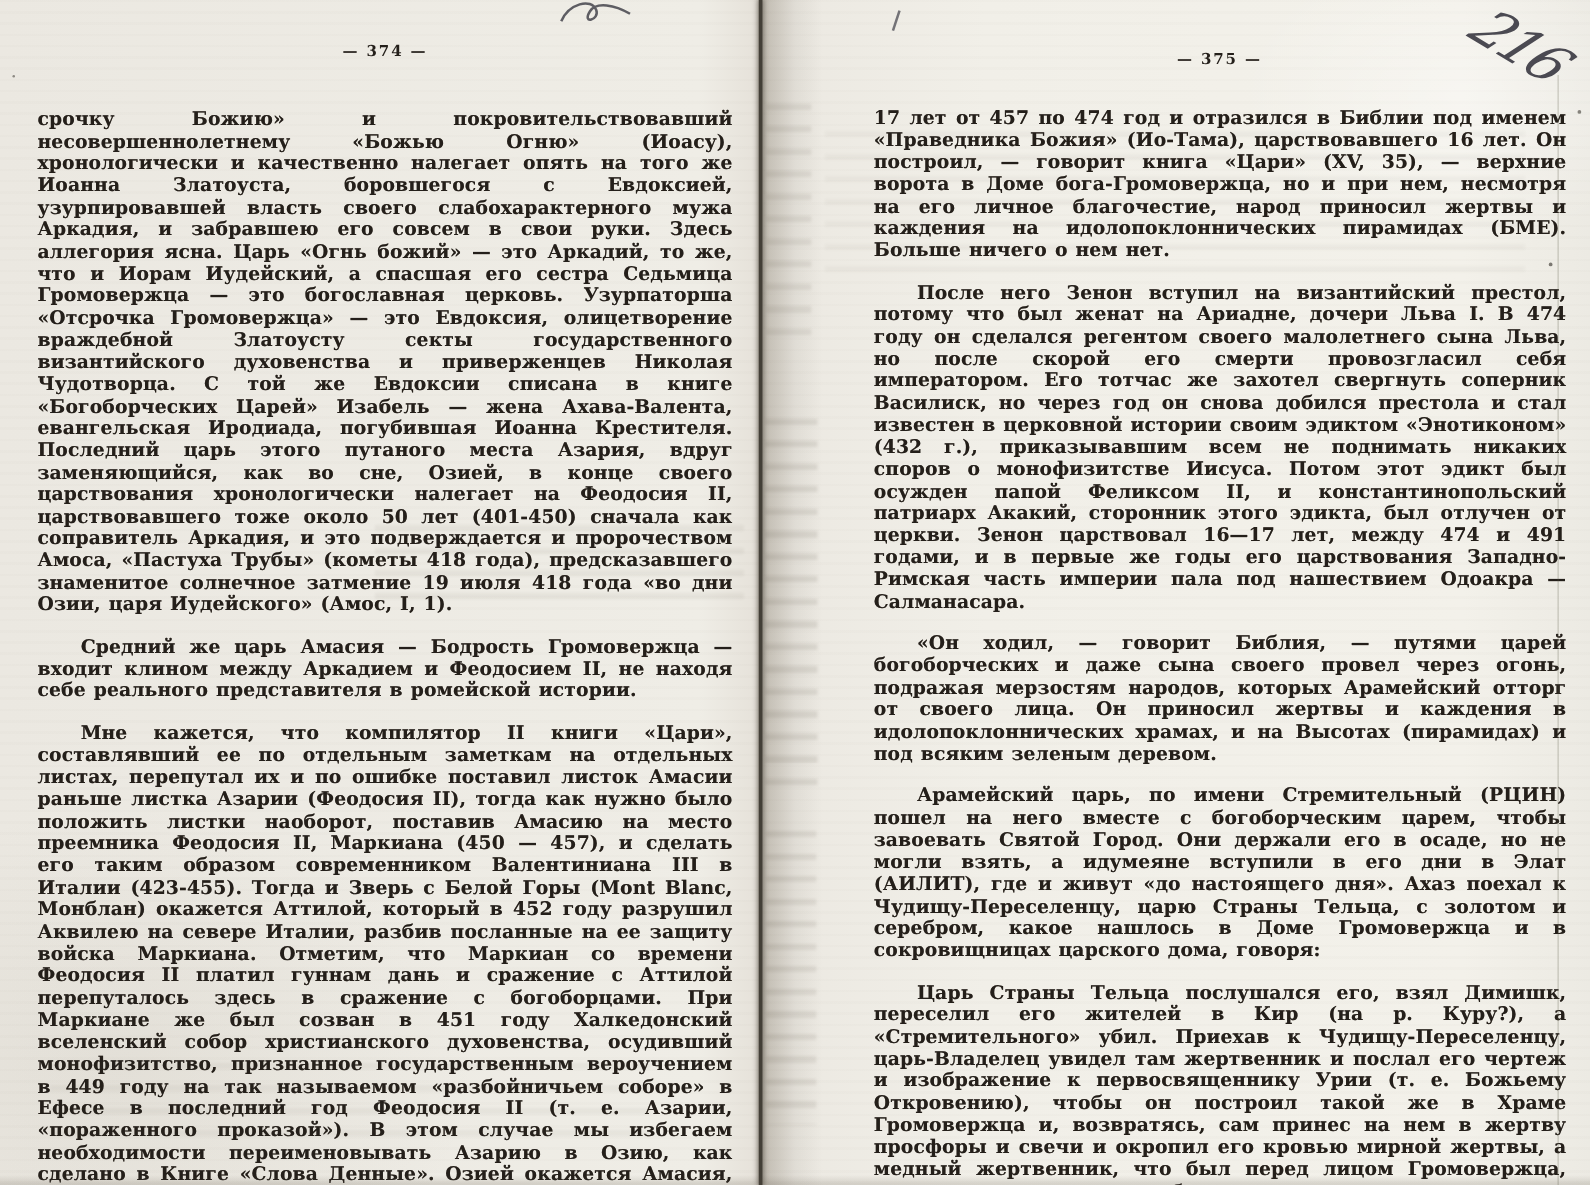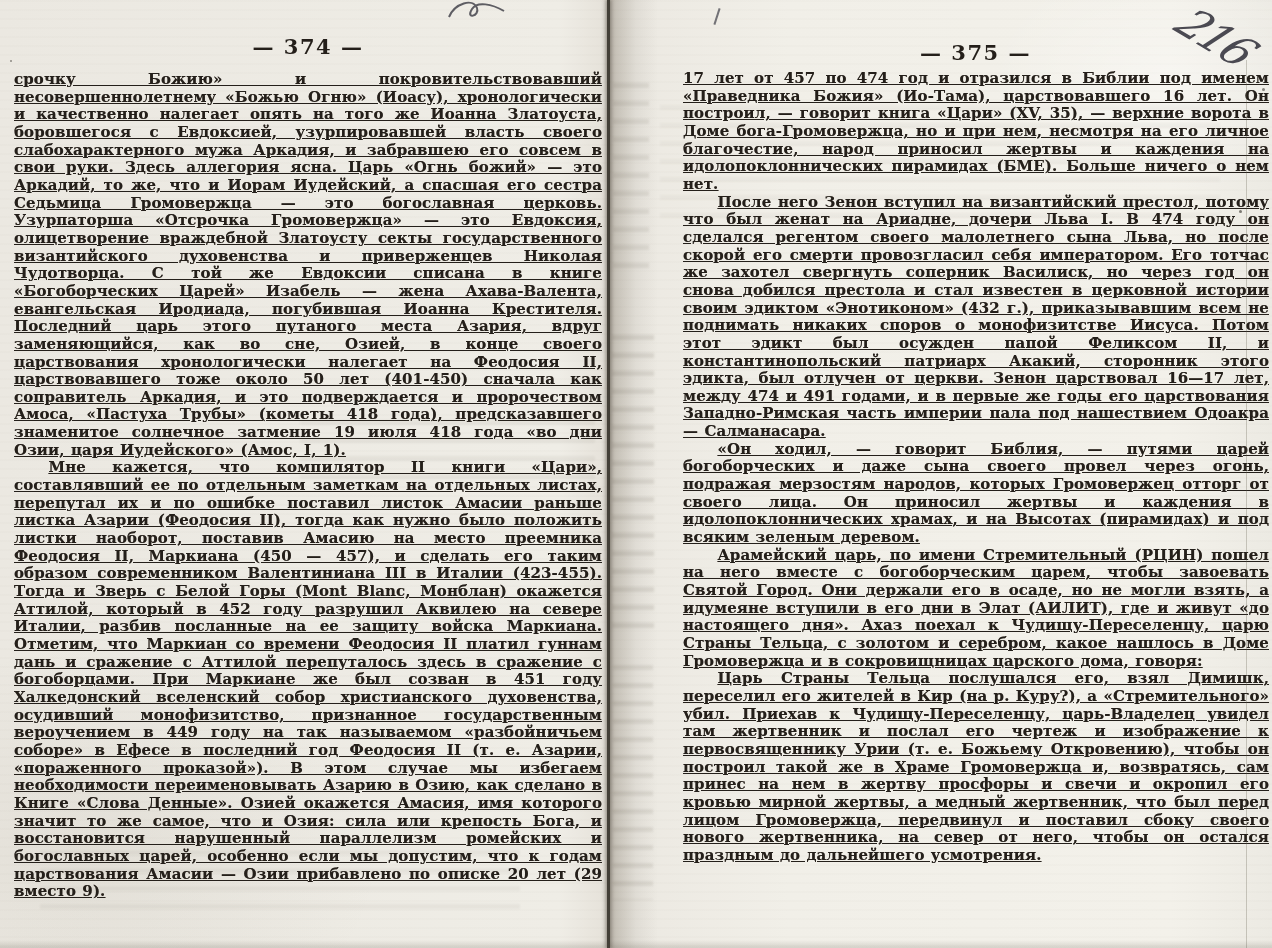--- a/index.html
+++ b/index.html
@@ -13,31 +13,31 @@
     font-family:"DejaVu Serif","Liberation Serif",serif;
     color:#241f1a;
   }
   .gutter-line{position:absolute;left:607px;top:0;width:3px;height:948px;background:#433f37;box-shadow:0 0 4px 1px rgba(60,55,45,.55);}
   .gutter-shade{position:absolute;left:610px;top:0;width:48px;height:948px;background:linear-gradient(90deg,rgba(70,62,50,.16),transparent);}
   .edge-line-right{position:absolute;left:1246px;top:60px;width:1px;height:888px;background:rgba(90,85,70,.28);}
   .page{position:absolute;top:0;height:948px;}
   .page-left{left:0;width:608px;}
   .page-right{left:640px;width:660px;padding-left:36px;}
   .page-header{
-    position:absolute;text-align:center;font-weight:bold;font-size:21px;
+    position:absolute;text-align:center;font-weight:bold;font-size:12px;
     letter-spacing:1.5px;color:#241f1a;
   }
   .page-left .page-header{left:14px;width:588px;top:34px;}
   .page-right .page-header{left:43px;width:585px;top:40px;}
   .text-block{position:absolute;font-weight:bold;font-size:15px;line-height:17.65px;
     text-align:justify;letter-spacing:.1px;word-spacing:1px;
     text-shadow:0 0 .5px rgba(45,35,25,.55);}
   .page-left .text-block{left:14px;top:71px;width:588px;}
   .page-right .text-block{left:43px;top:70px;width:586px;}
-  .para{margin:0;padding:0;text-decoration:underline;}
+  .para{margin:16px;padding:0;}
   .para.ind{text-indent:2.3em;}
   
   .handwrite{
     position:absolute;left:1203px;top:0px;font-size:44px;font-style:italic;
     font-family:"DejaVu Serif","Liberation Serif",serif;color:#34333d;
     transform:rotate(31deg) skewX(-16deg);transform-origin:left top;
     letter-spacing:-3px;opacity:.88;
   }
   
   .squiggle{position:absolute;left:446px;top:0;}
@@ -59,30 +59,31 @@
 </style>
 </head>
 <body>
 
 <div class="scan">
 
   <div class="page page-left">
     <div class="page-header">— 374 —</div>
     <div class="text-block">
         <p class="para">срочку Божию» и покровительствовавший несовершеннолетнему «Божью Огню» (Иоасу), хронологически и качественно налегает опять на того же Иоанна Златоуста, боровшегося с Евдоксией, узурпировавшей власть своего слабохарактерного мужа Аркадия, и забравшею его совсем в свои руки. Здесь аллегория ясна. Царь «Огнь божий» — это Аркадий, то же, что и Иорам Иудейский, а спасшая его сестра Седьмица Громовержца — это богославная церковь. Узурпаторша «Отсрочка Громовержца» — это Евдоксия, олицетворение враждебной Златоусту секты государственного византийского духовенства и приверженцев Николая Чудотворца. С той же Евдоксии списана в книге «Богоборческих Царей» Изабель — жена Ахава-Валента, евангельская Иродиада, погубившая Иоанна Крестителя. Последний царь этого путаного места Азария, вдруг заменяющийся, как во сне, Озией, в конце своего царствования хронологически налегает на Феодосия II, царствовавшего тоже около 50 лет (401-450) сначала как соправитель Аркадия, и это подверждается и пророчеством Амоса, «Пастуха Трубы» (кометы 418 года), предсказавшего знаменитое солнечное затмение 19 июля 418 года «во дни Озии, царя Иудейского» (Амос, I, 1).</p>
+        <p class="para ind">Средний же царь Амасия — Бодрость Громовержца — входит клином между Аркадием и Феодосием II, не находя себе реального представителя в ромейской истории.</p>
         <p class="para ind">Мне кажется, что компилятор II книги «Цари», составлявший ее по отдельным заметкам на отдельных листах, перепутал их и по ошибке поставил листок Амасии раньше листка Азарии (Феодосия II), тогда как нужно было положить листки наоборот, поставив Амасию на место преемника Феодосия II, Маркиана (450 — 457), и сделать его таким образом современником Валентиниана III в Италии (423-455). Тогда и Зверь с Белой Горы (Mont Blanc, Монблан) окажется Аттилой, который в 452 году разрушил Аквилею на севере Италии, разбив посланные на ее защиту войска Маркиана. Отметим, что Маркиан со времени Феодосия II платил гуннам дань и сражение с Аттилой перепуталось здесь в сражение с богоборцами. При Маркиане же был созван в 451 году Халкедонский вселенский собор христианского духовенства, осудивший монофизитство, признанное государственным вероучением в 449 году на так называемом «разбойничьем соборе» в Ефесе в последний год Феодосия II (т. е. Азарии, «пораженного проказой»). В этом случае мы избегаем необходимости переименовывать Азарию в Озию, как сделано в Книге «Слова Денные». Озией окажется Амасия, имя которого значит то же самое, что и Озия: сила или крепость Бога, и восстановится нарушенный параллелизм ромейских и богославных царей, особенно если мы допустим, что к годам царствования Амасии — Озии прибавлено по описке 20 лет (29 вместо 9).</p>
       </div>
   </div>
 
   <div class="page page-right">
     <div class="page-header">— 375 —</div>
     <div class="text-block">
         <p class="para">17 лет от 457 по 474 год и отразился в Библии под именем «Праведника Божия» (Ио-Тама), царствовавшего 16 лет. Он построил, — говорит книга «Цари» (XV, 35), — верхние ворота в Доме бога-Громовержца, но и при нем, несмотря на его личное благочестие, народ приносил жертвы и каждения на идолопоклоннических пирамидах (БМЕ). Больше ничего о нем нет.</p>
         <p class="para ind">После него Зенон вступил на византийский престол, потому что был женат на Ариадне, дочери Льва I. В 474 году он сделался регентом своего малолетнего сына Льва, но после скорой его смерти провозгласил себя императором. Его тотчас же захотел свергнуть соперник Василиск, но через год он снова добился престола и стал известен в церковной истории своим эдиктом «Энотиконом» (432 г.), приказывавшим всем не поднимать никаких споров о монофизитстве Иисуса. Потом этот эдикт был осужден папой Феликсом II, и константинопольский патриарх Акакий, сторонник этого эдикта, был отлучен от церкви. Зенон царствовал 16—17 лет, между 474 и 491 годами, и в первые же годы его царствования Западно-Римская часть империи пала под нашествием Одоакра — Салманасара.</p>
-        <p class="para ind">«Он ходил, — говорит Библия, — путями царей богоборческих и даже сына своего провел через огонь, подражая мерзостям народов, которых Громовержец отторг от своего лица. Он приносил жертвы и каждения в идолопоклоннических храмах, и на Высотах (пирамидах) и под всяким зеленым деревом.</p>
+        <p class="para ind">«Он ходил, — говорит Библия, — путями царей богоборческих и даже сына своего провел через огонь, подражая мерзостям народов, которых Арамейский отторг от своего лица. Он приносил жертвы и каждения в идолопоклоннических храмах, и на Высотах (пирамидах) и под всяким зеленым деревом.</p>
         <p class="para ind">Арамейский царь, по имени Стремительный (РЦИН) пошел на него вместе с богоборческим царем, чтобы завоевать Святой Город. Они держали его в осаде, но не могли взять, а идумеяне вступили в его дни в Элат (АИЛИТ), где и живут «до настоящего дня». Ахаз поехал к Чудищу-Переселенцу, царю Страны Тельца, с золотом и серебром, какое нашлось в Доме Громовержца и в сокровищницах царского дома, говоря:</p>
         <p class="para ind">Царь Страны Тельца послушался его, взял Димишк, переселил его жителей в Кир (на р. Куру?), а «Стремительного» убил. Приехав к Чудищу-Переселенцу, царь-Владелец увидел там жертвенник и послал его чертеж и изображение к первосвященнику Урии (т. е. Божьему Откровению), чтобы он построил такой же в Храме Громовержца и, возвратясь, сам принес на нем в жертву просфоры и свечи и окропил его кровью мирной жертвы, а медный жертвенник, что был перед лицом Громовержца, передвинул и поставил сбоку своего нового жертвенника, на север от него, чтобы он остался праздным до дальнейшего усмотрения.</p>
       </div>
   </div>
 
   <div class="gutter-line"></div>
   <div class="gutter-shade"></div>
   <div class="edge-line-right"></div>
 
   <div class="ghost g1"></div>

